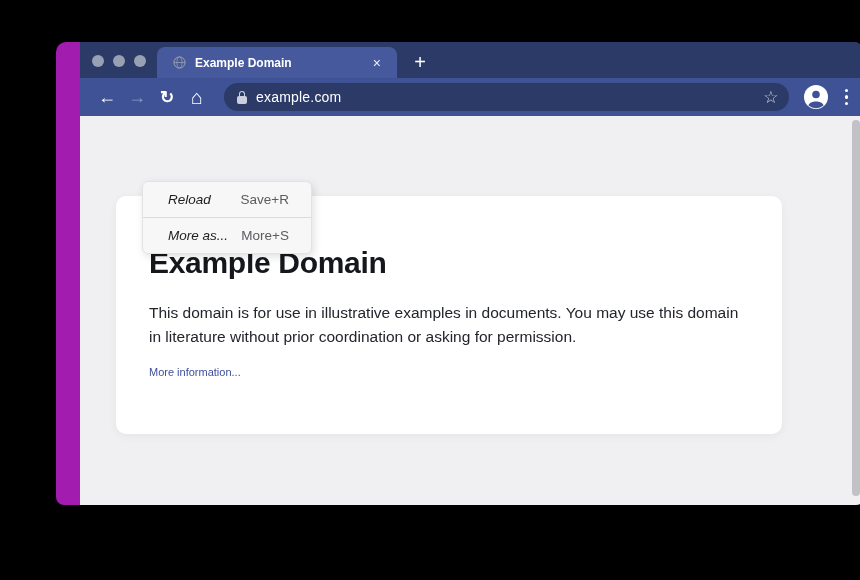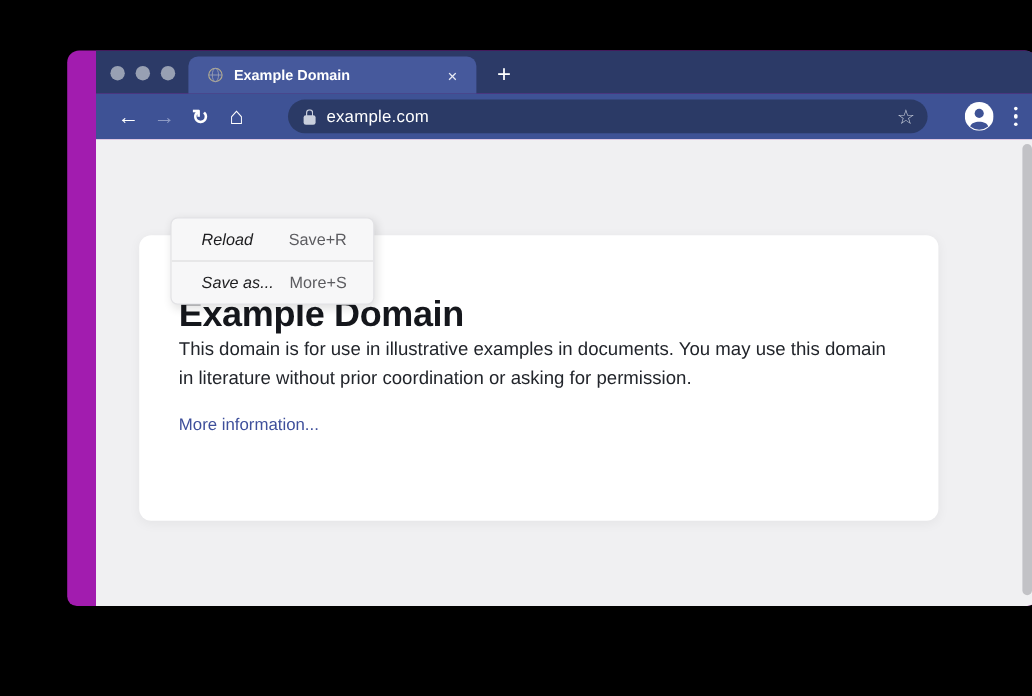--- a/index.html
+++ b/index.html
@@ -23,21 +23,21 @@
              font-size:20px; font-weight:300; display:flex; align-items:center; justify-content:center; }
 
   
   .toolbar { height:38px; background:#3e5295; display:flex; align-items:center; padding:0 10px 0 12px; }
   .nav-btn { width:30px; height:30px; display:flex; align-items:center; justify-content:center;
              color:#ffffff; font-size:18px; flex:0 0 auto; }
   .nav-btn.reload { font-size:17px; font-weight:bold; }
   .nav-btn.home { font-size:20px; }
   .nav-btn.disabled { color:#8d9ac4; }
 
-  .address-bar { flex:1; height:28px; background:#2b3a66; border-radius:14px; margin:0 28px;
+  .address-bar { flex:1; height:28px; background:#2b3a66; border-radius:14px; margin:0 12px;
                  display:flex; align-items:center; padding:0 10px 0 13px; }
   .lock { position:relative; width:10px; height:13px; margin-right:9px; flex:0 0 auto; }
   .lock-body { position:absolute; bottom:0; left:0; width:10px; height:8px; background:#c9cfdd; border-radius:2px; }
   .lock-shackle { position:absolute; top:0; left:2px; width:6px; height:7px; border:1.5px solid #c9cfdd;
                   border-bottom:none; border-radius:3px 3px 0 0; }
   .url { color:#ffffff; font-size:14px; font-weight:500; letter-spacing:.2px; }
   .flex-spacer { flex:1; }
   .star { color:#c9cfdd; font-size:17px; line-height:1; }
 
   .avatar { width:24px; height:24px; margin:0 11px 0 3px; flex:0 0 auto; }
@@ -45,22 +45,22 @@
   .menu-dots i { width:3.5px; height:3.5px; border-radius:50%; background:#ffffff; }
 
   
   .content { position:relative; height:389px; background:#f0f0f2; }
   .scrollbar-thumb { position:absolute; right:4px; top:4px; width:8px; height:376px;
                      background:#c2c2c6; border-radius:4px; }
 
   .card { position:absolute; left:36px; top:80px; width:666px; height:238px; background:#ffffff;
           border-radius:10px; box-shadow:0 2px 10px rgba(0,0,0,.05); padding:50px 40px 0 33px; }
   .heading { font-size:30px; font-weight:bold; color:#15171c; letter-spacing:-.3px; }
-  .paragraph { width:592px; font-size:15.5px; line-height:1.55; color:#22252b; }
-  .link { display:inline-block; margin-top:17px; color:#3e4f9b; font-size:14px; text-decoration:none; }
+  .paragraph { margin-top:21px; width:592px; font-size:15.5px; line-height:1.55; color:#22252b; }
+  .link { display:inline-block; margin-top:17px; color:#3e4f9b; font-size:11px; text-decoration:none; }
 
   .context-menu { position:absolute; left:62px; top:65px; width:170px; background:#f7f7f8;
                   border:1px solid #e2e2e5; border-radius:6px; z-index:5;
                   box-shadow:2px 3px 8px rgba(0,0,0,.12); overflow:hidden; }
   .menu-item { height:35px; display:flex; align-items:center; justify-content:space-between;
                padding:0 22px 0 25px; font-size:13.5px; }
   .menu-label { color:#1d1d1f;font-style:italic; }
   .menu-shortcut { color:#5c5c60; }
   .menu-divider { height:1px; background:#dcdcde; }
 </style>
@@ -126,20 +126,20 @@
       <a class="link" href="#">More information...</a>
     </div>
 
     <div class="context-menu">
       <div class="menu-item">
         <span class="menu-label">Reload</span>
         <span class="menu-shortcut">Save+R</span>
       </div>
       <div class="menu-divider"></div>
       <div class="menu-item">
-        <span class="menu-label">Save as...</span>
+        <span class="menu-label">More as...</span>
         <span class="menu-shortcut">More+S</span>
       </div>
     </div>
 
     <div class="scrollbar-thumb"></div>
   </div>
 </div>
 
 </body></html>

